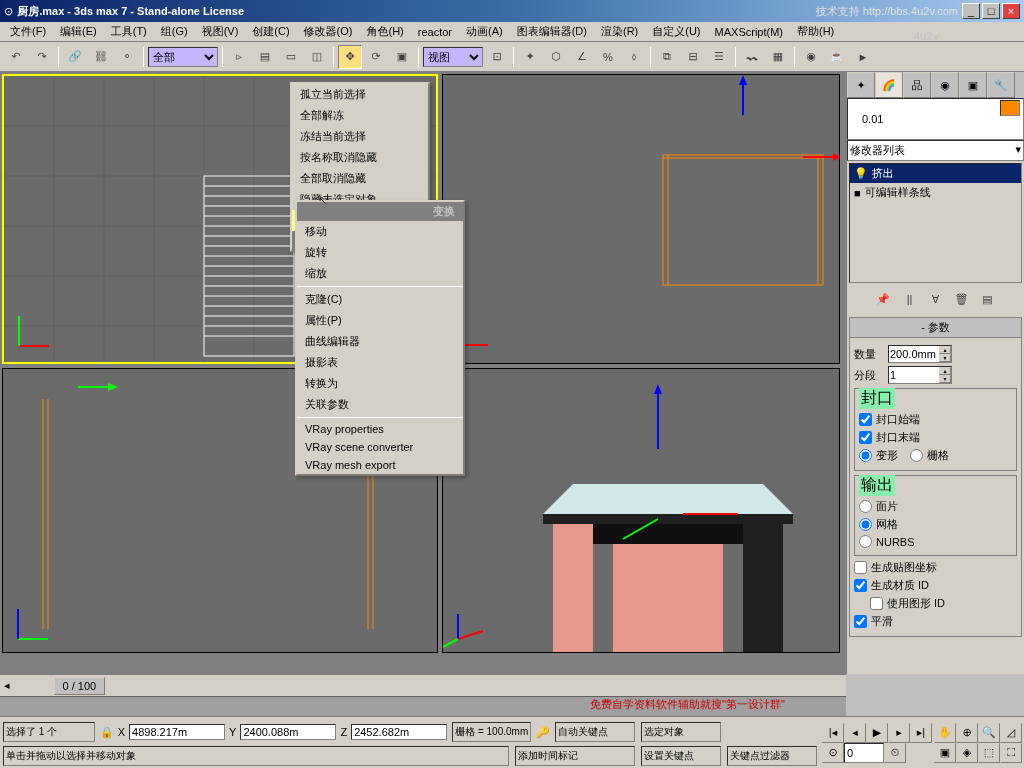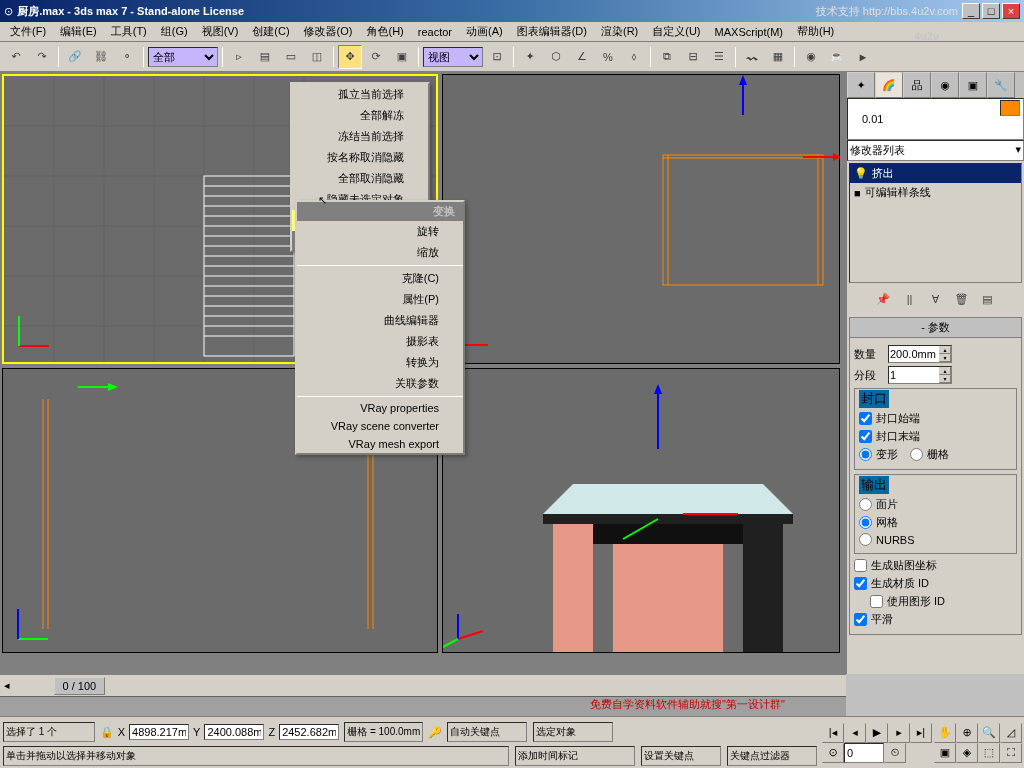--- a/index.html
+++ b/index.html
@@ -20,21 +20,21 @@
 .tb-btn.active { background: #ffe080; border: 1px solid #808080; border-right-color: #fff; border-bottom-color: #fff; }
 .tb-sep { width: 1px; height: 20px; background: #808080; border-right: 1px solid #fff; margin: 0 2px; }
 .tb-select { height: 20px; border: 1px inset #808080; background: #c4b5fd; }
 
 .main-area { position: absolute; top: 72px; left: 0; right: 178px; bottom: 94px; background: #808080; }
 .viewport { position: absolute; background: #6b6b6b; border: 1px solid #000; }
 .viewport.active { border: 2px solid #ffff00; }
 .vp-grid { position: absolute; inset: 0; }
 
 .context-menu { position: absolute; background: #d4d0c8; border: 2px outset #d4d0c8; min-width: 140px; box-shadow: 2px 2px 4px rgba(0,0,0,0.3); }
-.cm-item { padding: 3px 24px 3px 8px; cursor: pointer; position: relative; text-align: right; }
+.cm-item { padding: 3px 24px 3px 8px; cursor: pointer; position: relative; }
 .cm-item:hover, .cm-item.hl { background: #ffff80; }
 .cm-sep { height: 1px; background: #808080; border-bottom: 1px solid #fff; margin: 2px 0; }
 .cm-header { background: #808080; color: #c0c0c0; padding: 2px 8px; text-align: right; font-weight: bold; }
 
 .cmd-panel { position: absolute; top: 72px; right: 0; width: 178px; bottom: 94px; background: #d4d0c8; border-left: 1px solid #808080; overflow: hidden; }
 .cmd-tabs { height: 26px; display: flex; background: #c0c0c0; }
 .cmd-tab { width: 28px; height: 26px; border: 1px outset #d4d0c8; display: flex; align-items: center; justify-content: center; }
 .cmd-input { width: 100%; border: 1px inset #808080; padding: 14px; background: #fff; }
 .cmd-dropdown { width: 100%; border: 1px inset #808080; padding: 2px; background: #fff; display: flex; justify-content: space-between; }
 .stack-list { background: #d4d0c8; border: 1px inset #808080; margin: 2px; }
@@ -43,32 +43,32 @@
 .rollout { margin: 4px 2px; border: 1px solid #808080; }
 .rollout-hdr { background: #c0c0c0; text-align: center; padding: 2px; border-bottom: 1px solid #808080; }
 .rollout-body { padding: 4px; }
 .param-row { display: flex; align-items: center; gap: 4px; margin: 3px 0; }
 .param-row label { min-width: 30px; }
 .spinner { display: flex; border: 1px inset #808080; background: #fff; }
 .spinner input { border: none; width: 50px; padding: 1px; }
 .spinner-btns { display: flex; flex-direction: column; }
 .spinner-btn { width: 12px; height: 8px; background: #d4d0c8; border: 1px outset #d4d0c8; font-size: 6px; line-height: 6px; text-align: center; }
 .grp { border: 1px solid #808080; padding: 4px; margin: 4px 0; }
-.grp-title { margin-top: -10px; background: #0369a1; display: inline-block; padding: 0 2px; font-size: 13px; }
+.grp-title { margin-top: -10px; background: #86efac; display: inline-block; padding: 0 2px; font-size: 16px; }
 
 .time-slider { position: absolute; bottom: 72px; left: 0; right: 178px; height: 22px; background: #d4d0c8; border-top: 1px solid #808080; display: flex; align-items: center; }
 .slider-thumb { background: #c0c0c0; border: 1px outset #d4d0c8; padding: 2px 8px; margin-left: 40px; }
 .track-bar { position: absolute; bottom: 52px; left: 0; right: 178px; height: 20px; background: #a0a0a0; border-top: 1px solid #606060; }
 
 .status-area { position: absolute; bottom: 0; left: 0; right: 0; height: 52px; background: #d4d0c8; border-top: 1px solid #808080; display: flex; }
 .status-left { width: 128px; border-right: 1px solid #808080; padding: 2px; }
 .status-box { border: 1px inset #808080; padding: 2px; margin: 1px; background: #d4d0c8; font-size: 10px; }
 .status-center { flex: 1; padding: 2px; }
 .coord-row { display: flex; gap: 4px; align-items: center; margin: 2px 0; }
-.coord-input { border: 1px inset #808080; background: #fff; width: 60px; padding: 1px 2px; }
+.coord-input { border: 1px inset #808080; background: #fff; width: 96px; padding: 1px 2px; }
 .status-right { display: flex; align-items: center; gap: 2px; padding: 2px; }
 .play-btn { width: 22px; height: 20px; border: 1px outset #d4d0c8; background: #d4d0c8; display: flex; align-items: center; justify-content: center; }
 .red-text { color: #cc0000; position: absolute; bottom: 56px; left: 590px; font-size: 11px; }
 .logo-watermark { position: absolute; top: 0; right: 0; width: 130px; height: 60px; opacity: 0.3; display:flex; align-items:center; justify-content:center; }
 
 .geom-lines { stroke: #ff8800; stroke-width: 1; fill: none; }
 .geom-white { stroke: #fff; stroke-width: 1; fill: none; }
 </style>
 </head>
 <body>
@@ -253,20 +253,21 @@
     <div class="cm-item">冻结当前选择</div>
     <div class="cm-item">按名称取消隐藏</div>
     <div class="cm-item">全部取消隐藏</div>
     <div class="cm-item">隐藏未选定对象</div>
     <div class="cm-item hl">隐藏当前选择</div>
     <div class="cm-header">显示</div>
   </div>
 
   <div class="context-menu" style="left:295px;top:128px;width:170px">
     <div class="cm-header" style="text-align:right">变换</div>
+    <div class="cm-item">移动</div>
     <div class="cm-item">旋转</div>
     <div class="cm-item">缩放</div>
     <div class="cm-sep"></div>
     <div class="cm-item">克隆(C)</div>
     <div class="cm-item">属性(P)</div>
     <div class="cm-item">曲线编辑器</div>
     <div class="cm-item">摄影表</div>
     <div class="cm-item">转换为</div>
     <div class="cm-item">关联参数</div>
     <div class="cm-sep"></div>

